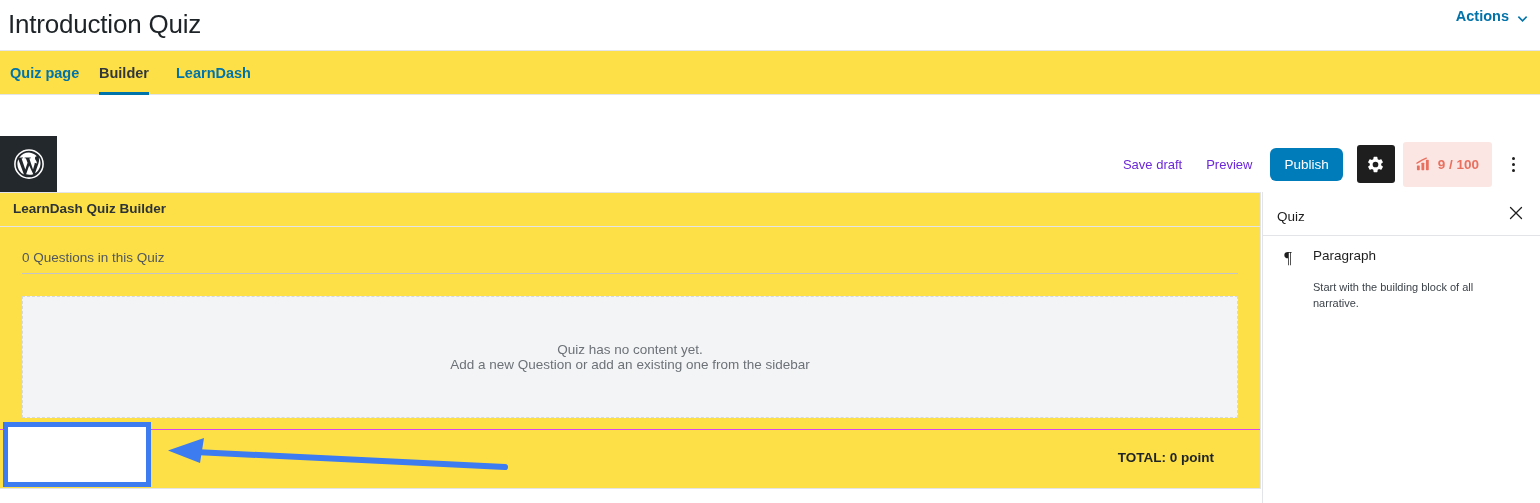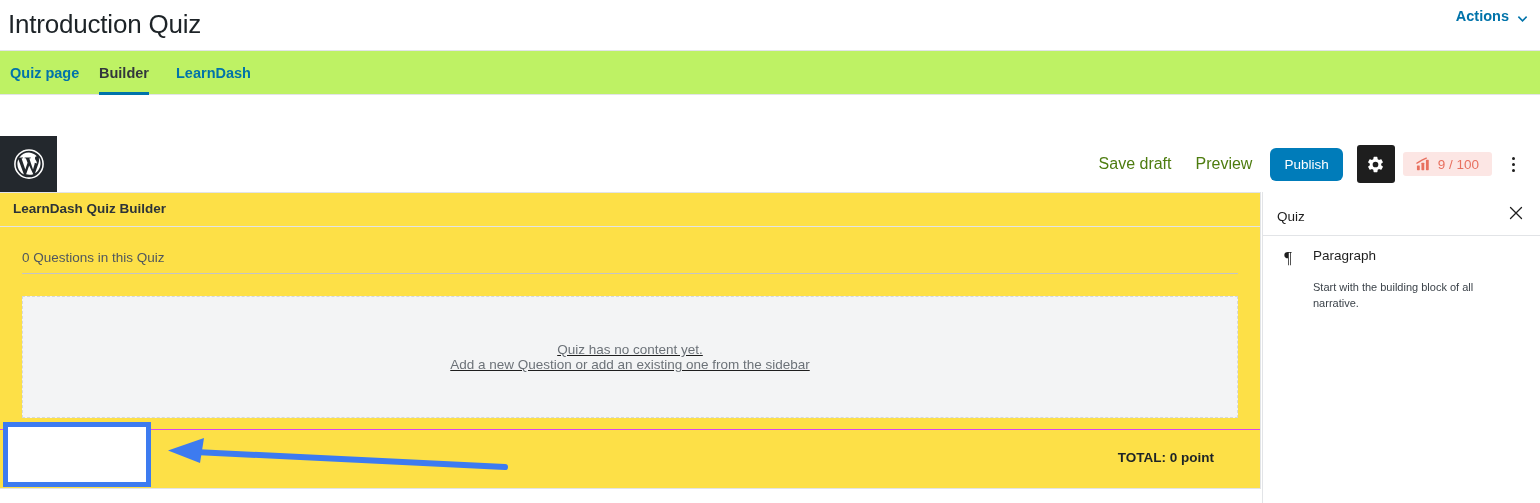--- a/index.html
+++ b/index.html
@@ -27,21 +27,21 @@
     color: #0073aa; font-size: 14.5px; font-weight: bold;
     cursor: pointer;
   }
   .chev { display: block; width: 11px; height: 11px; }
 
   
   .tabbar {
     position: absolute; left: 0; top: 50px; width: 1540px; height: 45px;
     border-top: 1px solid #e2e4e7;
     border-bottom: 1px solid #e2e4e7;
-    background: #bef264;
+    background: #fde047;
   }
   .tab {
     position: absolute; top: 0; height: 44px;
     display: flex; align-items: center;
     font-size: 14.5px; font-weight: bold;
     color: #0073aa; cursor: pointer; white-space: nowrap;
   }
   .tab.active { color: #32373c; }
   .tab.active::after {
     content: ""; position: absolute; left: 0; right: 0; bottom: 0;
@@ -60,40 +60,40 @@
     position: absolute; left: 0; top: 40px; width: 57px; height: 56px;
     background: #23282d; display: flex; align-items: center; justify-content: center;
     cursor: pointer;
   }
   .wp-logo svg { width: 34px; height: 34px; display: block; }
   .tb-right {
     position: absolute; right: 10px; top: 46px; height: 44px;
     display: flex; align-items: center; gap: 0px;
   }
   .tb-link {
-    font-size: 16px; color: #4d7c0f; cursor: pointer;
+    font-size: 13px; color: #6d28d9; cursor: pointer;
     padding: 8px 12px; white-space: nowrap;
   }
   .btn-publish {
     background: #007cba; color: #fff; font-size: 13.5px;
     border: none; border-radius: 6px; padding: 9px 14px;
     cursor: pointer; font-family: inherit; white-space: nowrap;
     margin-left: 6px;
   }
   .btn-gear {
     width: 38px; height: 38px; background: #1e1e1e; border-radius: 3px;
     display: flex; align-items: center; justify-content: center;
     margin-left: 14px; cursor: pointer;
   }
   .btn-gear svg { width: 19px; height: 19px; display: block; }
   .seo-badge {
     display: flex; align-items: center; gap: 7px;
     background: #fce6e4; color: #e8705f; border-radius: 3px;
-    height: 24px; padding: 0 13px; margin-left: 8px;
-    font-size: 13.5px; font-weight: normal; cursor: pointer;
+    height: 45px; padding: 0 13px; margin-left: 8px;
+    font-size: 13.5px; font-weight: bold; cursor: pointer;
   }
   .seo-badge svg { width: 15px; height: 15px; display: block; }
   .kebab {
     width: 34px; height: 38px; margin-left: 4px; cursor: pointer;
     display: flex; flex-direction: column; align-items: center;
     justify-content: center; gap: 3px;
   }
   .kebab i { width: 3px; height: 3px; border-radius: 50%; background: #1e1e1e; display: block; }
 
   
@@ -116,21 +116,21 @@
     font-size: 13.5px; color: #50575e;
   }
   .q-count-rule {
     position: absolute; left: 22px; right: 22px; top: 80px;
     height: 1px; background: #c3c4c7;
   }
   .empty-box {
     position: absolute; left: 22px; top: 103px; right: 22px; height: 122px;
     background: #f3f4f5; border: 1px dashed #d5d8dc;
     display: flex; flex-direction: column;
-    align-items: center; justify-content: center;  text-decoration: underline;
+    align-items: center; justify-content: center; 
   }
   .empty-line { font-size: 13.5px; color: #6c7278; }
   .new-q-row {
     position: absolute; left: 0; right: 0; top: 236px; height: 60px;
     border-top: 1px solid #d946ef;
   }
   .new-q-btn {
     position: absolute; left: 24px; top: 18px;
     display: flex; align-items: center; gap: 8px;
     font-size: 13.5px; color: #2c7be5; cursor: pointer; white-space: nowrap;

